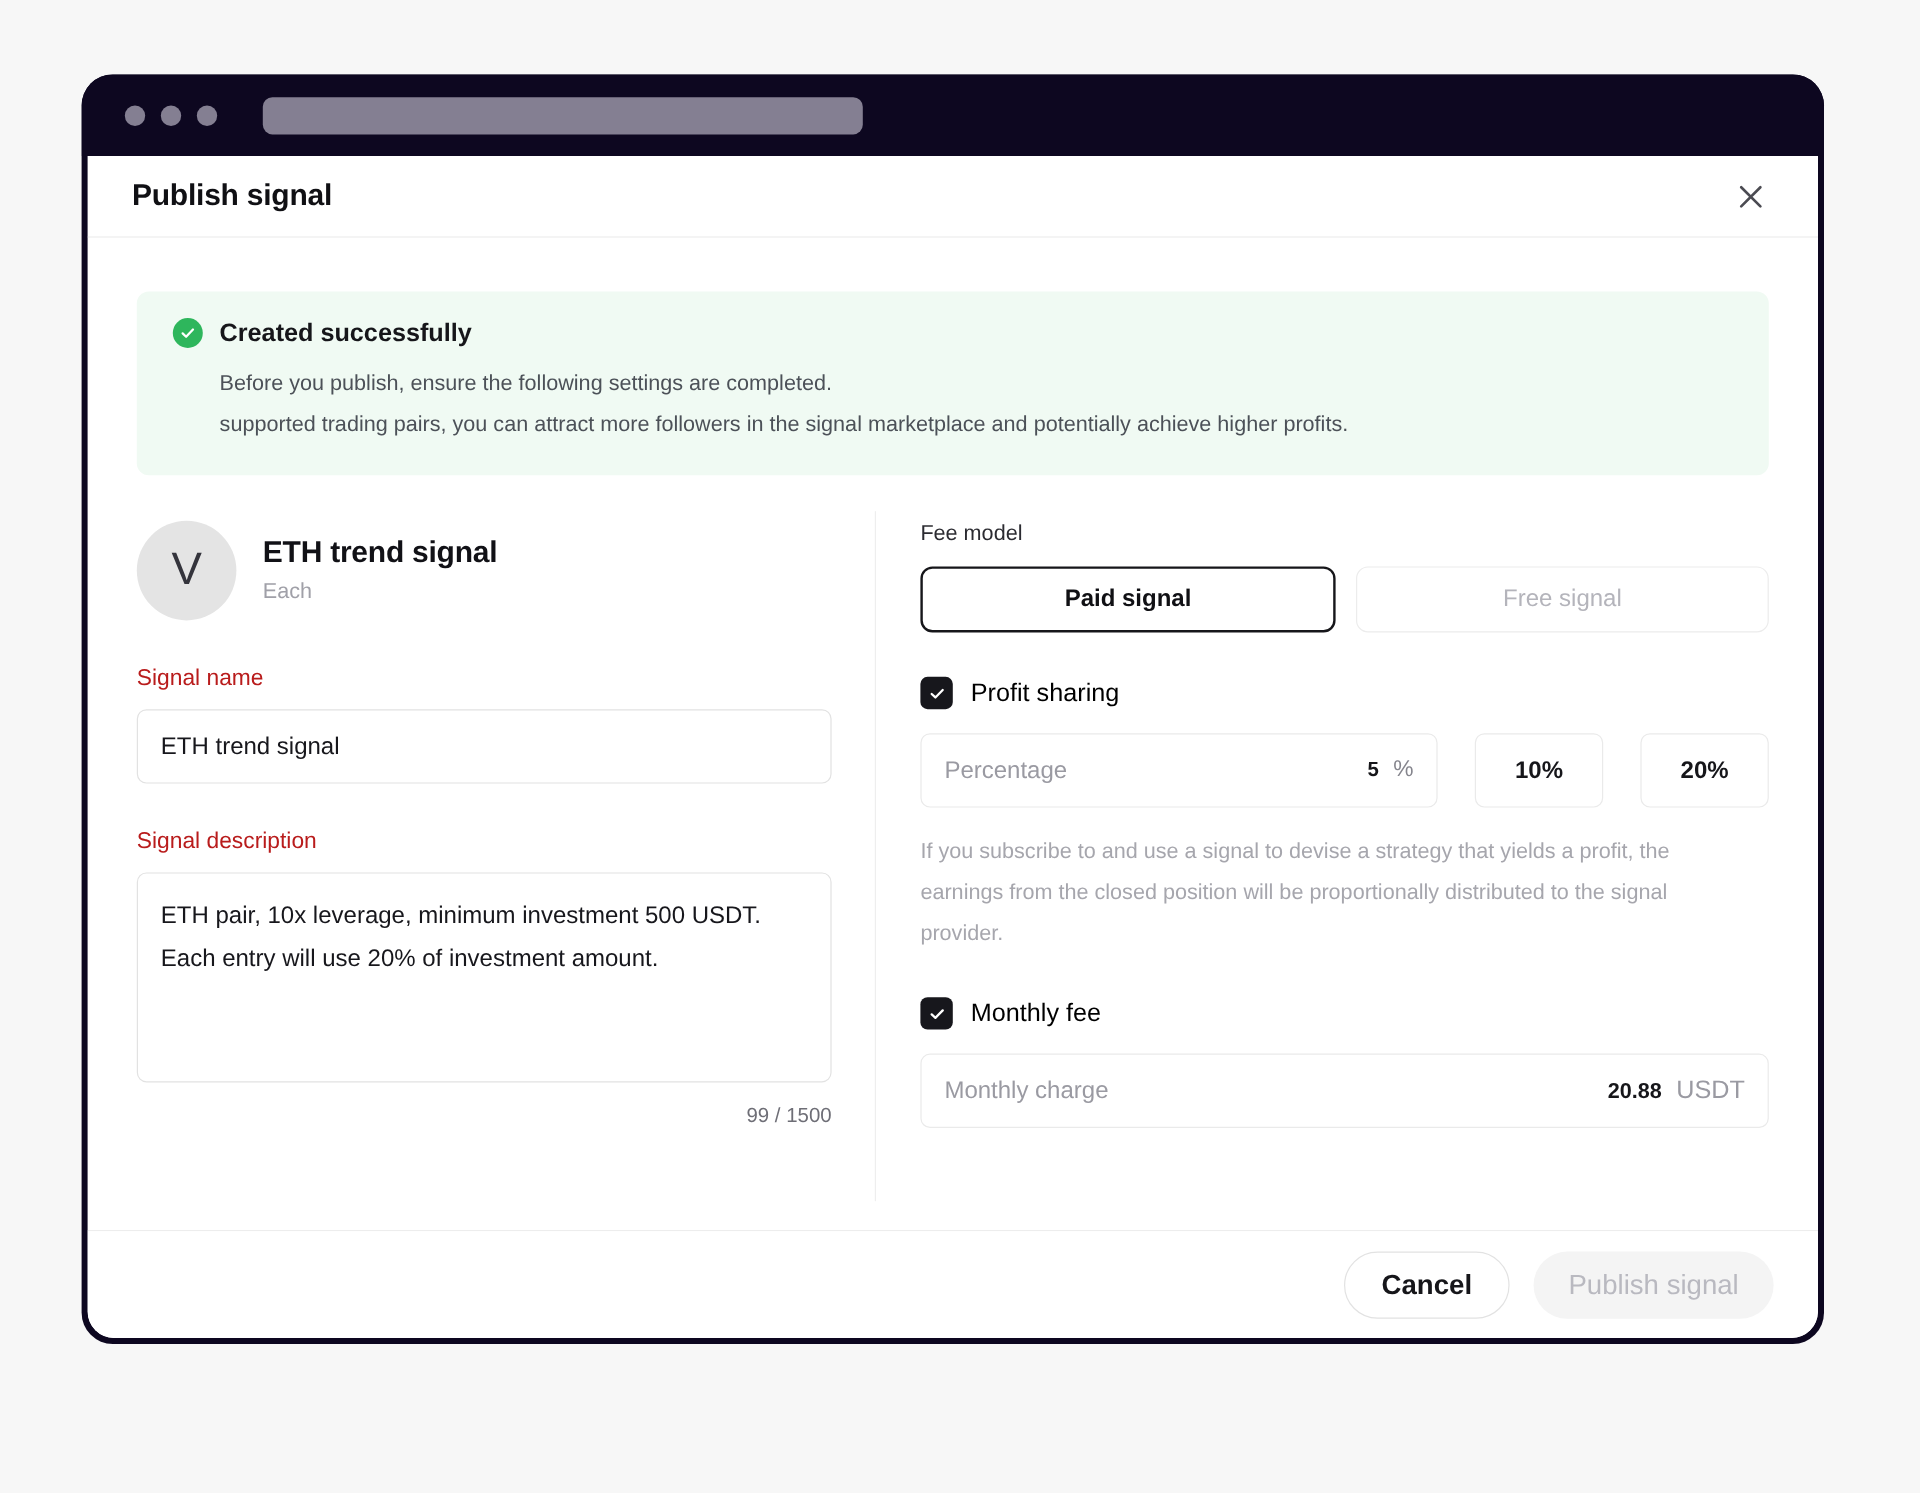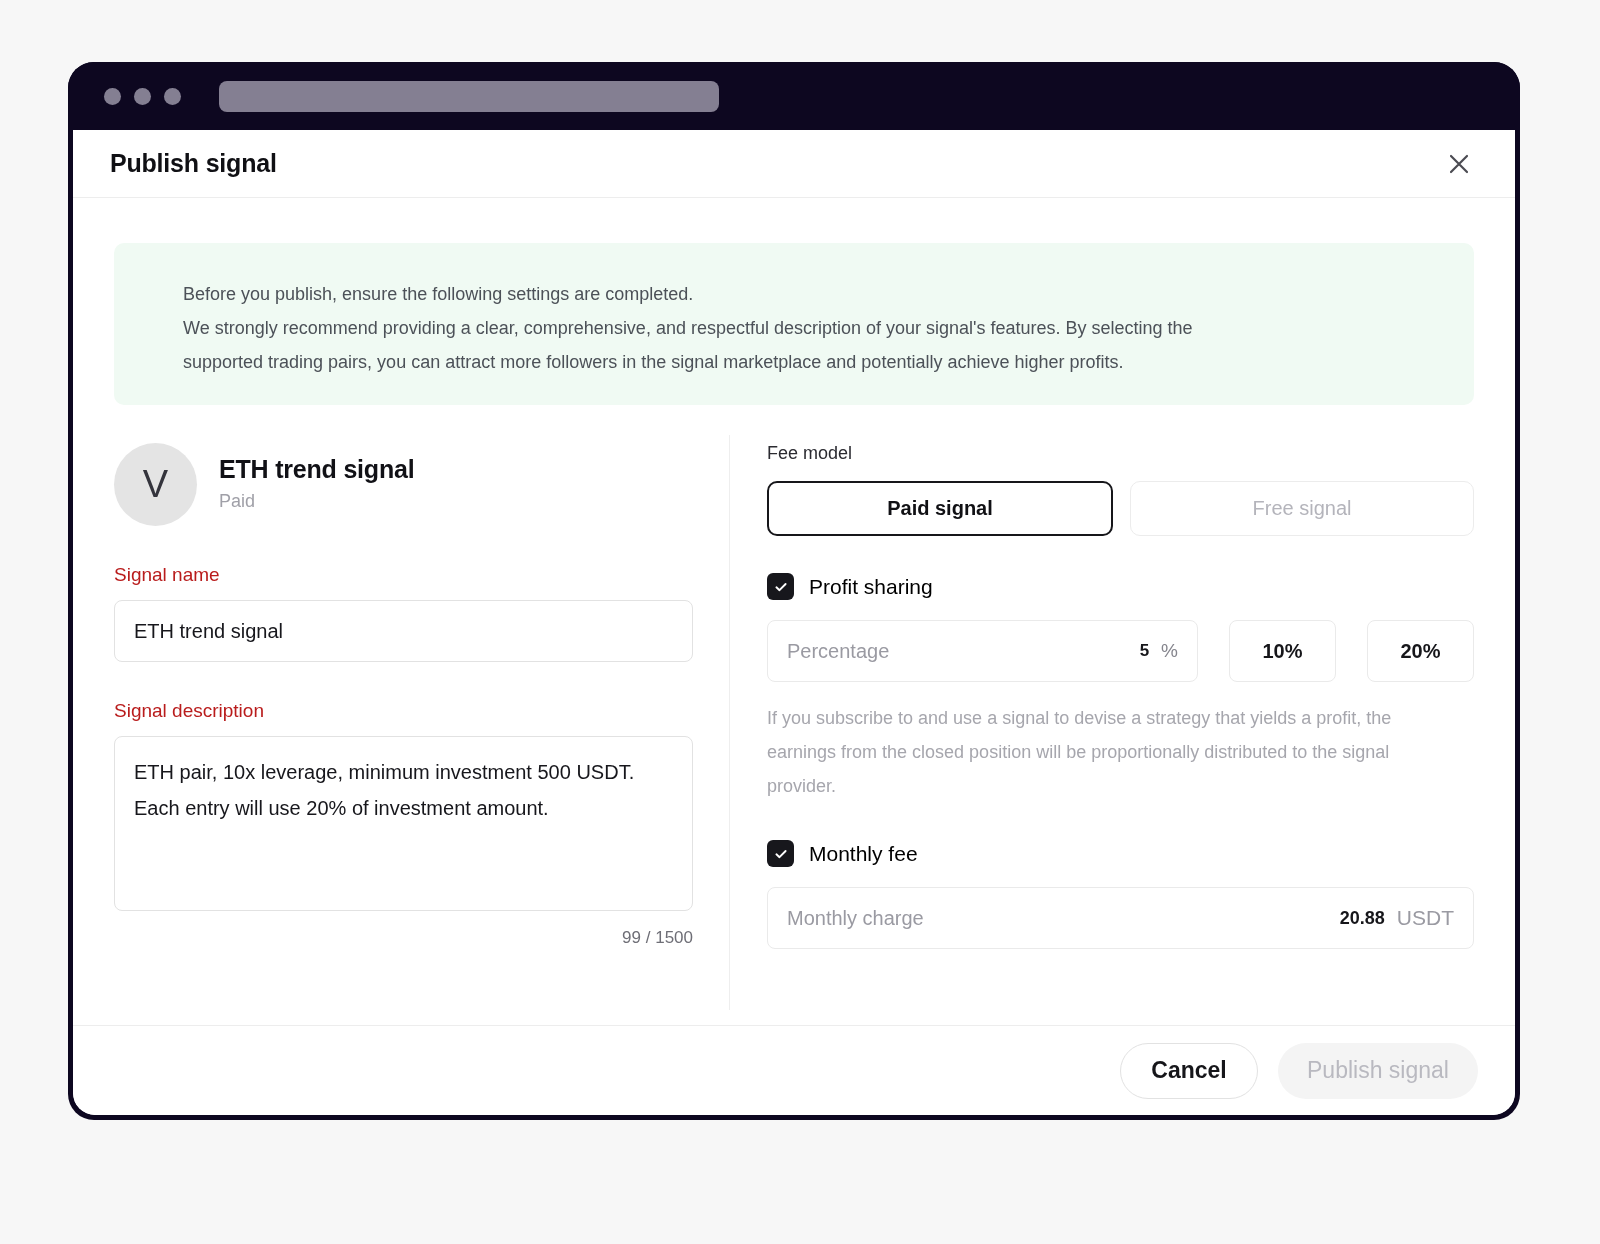--- a/index.html
+++ b/index.html
@@ -372,36 +372,43 @@
         <div class="close-btn">
           <svg width="26" height="26" viewBox="0 0 26 26" aria-hidden="true">
             <path d="M5 5 L21 21 M21 5 L5 21" stroke="#4b4b52" stroke-width="2.2" stroke-linecap="round"></path>
           </svg>
         </div>
       </div>
 
       <div class="modal-body">
 
         <div class="banner">
+          <div class="banner-head">
+            <span class="check-circle">
+              <svg width="15" height="15" viewBox="0 0 15 15" aria-hidden="true">
+                <path d="M3.2 7.8 L6.1 10.6 L11.8 4.6" stroke="#ffffff" stroke-width="1.9" fill="none" stroke-linecap="round" stroke-linejoin="round"></path>
+              </svg>
+            </span>
+            <span class="banner-title">Created successfully</span>
+          </div>
           <div class="banner-lines">
             <div class="banner-line">Before you publish, ensure the following settings are completed.</div>
-            <div class="banner-line">We strongly recommend providing a clear, comprehensive, and respectful description of your signal's features. By selecting the</div>
             <div class="banner-line">supported trading pairs, you can attract more followers in the signal marketplace and potentially achieve higher profits.</div>
           </div>
         </div>
 
         <div class="columns">
 
           <div class="col-left">
 
             <div class="profile">
               <div class="avatar">V</div>
               <div class="profile-meta">
                 <div class="profile-name">ETH trend signal</div>
-                <div class="profile-from">Paid</div>
+                <div class="profile-from">Each</div>
               </div>
             </div>
 
             <div class="block">
               <div class="field-label">Signal name</div>
               <input class="text-input" type="text" value="ETH trend signal" style="">
             </div>
 
             <div class="block">
               <div class="field-label">Signal description</div>

